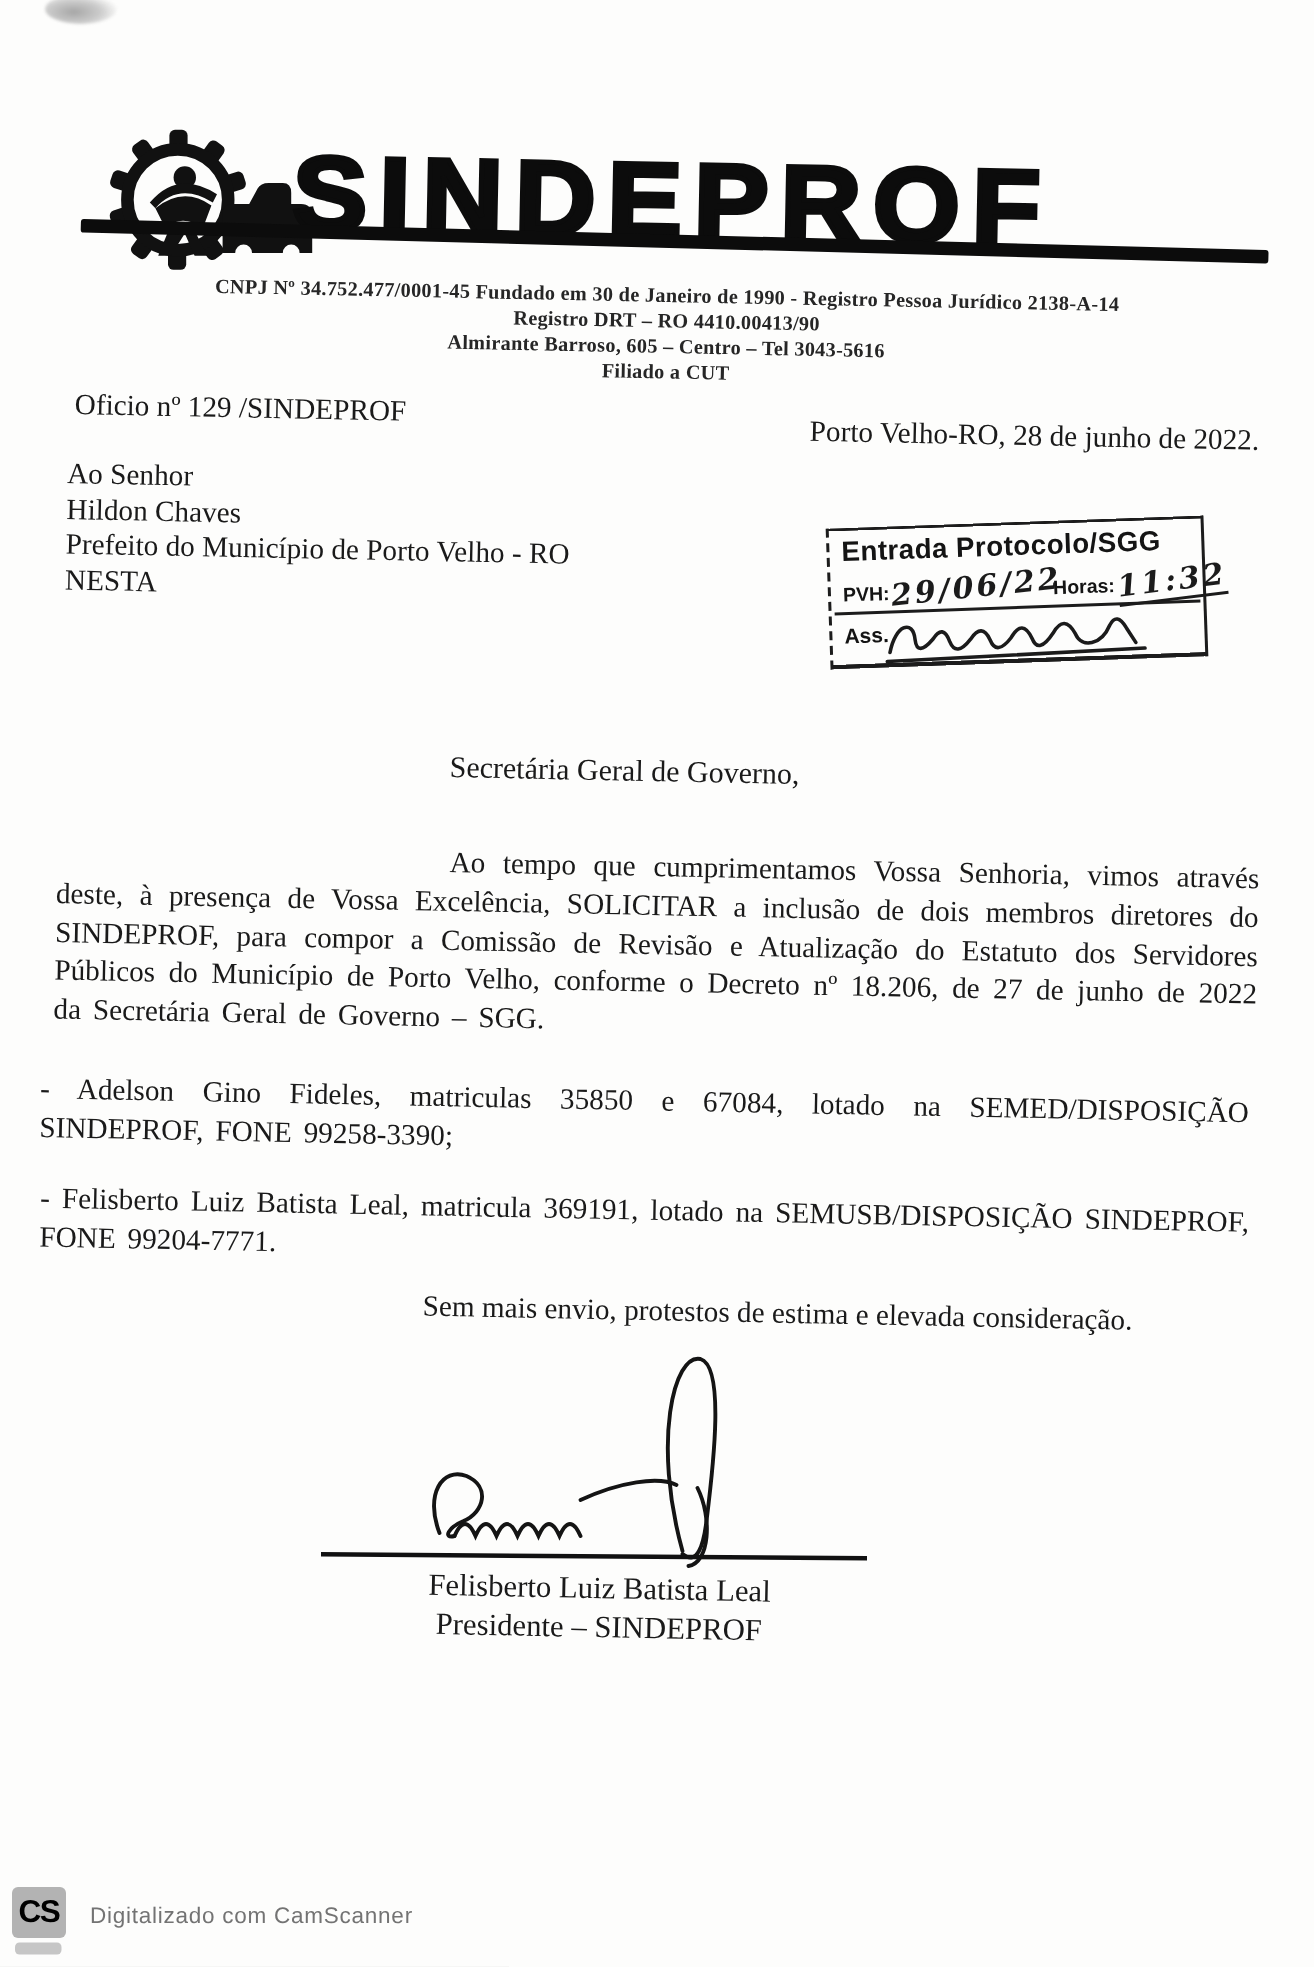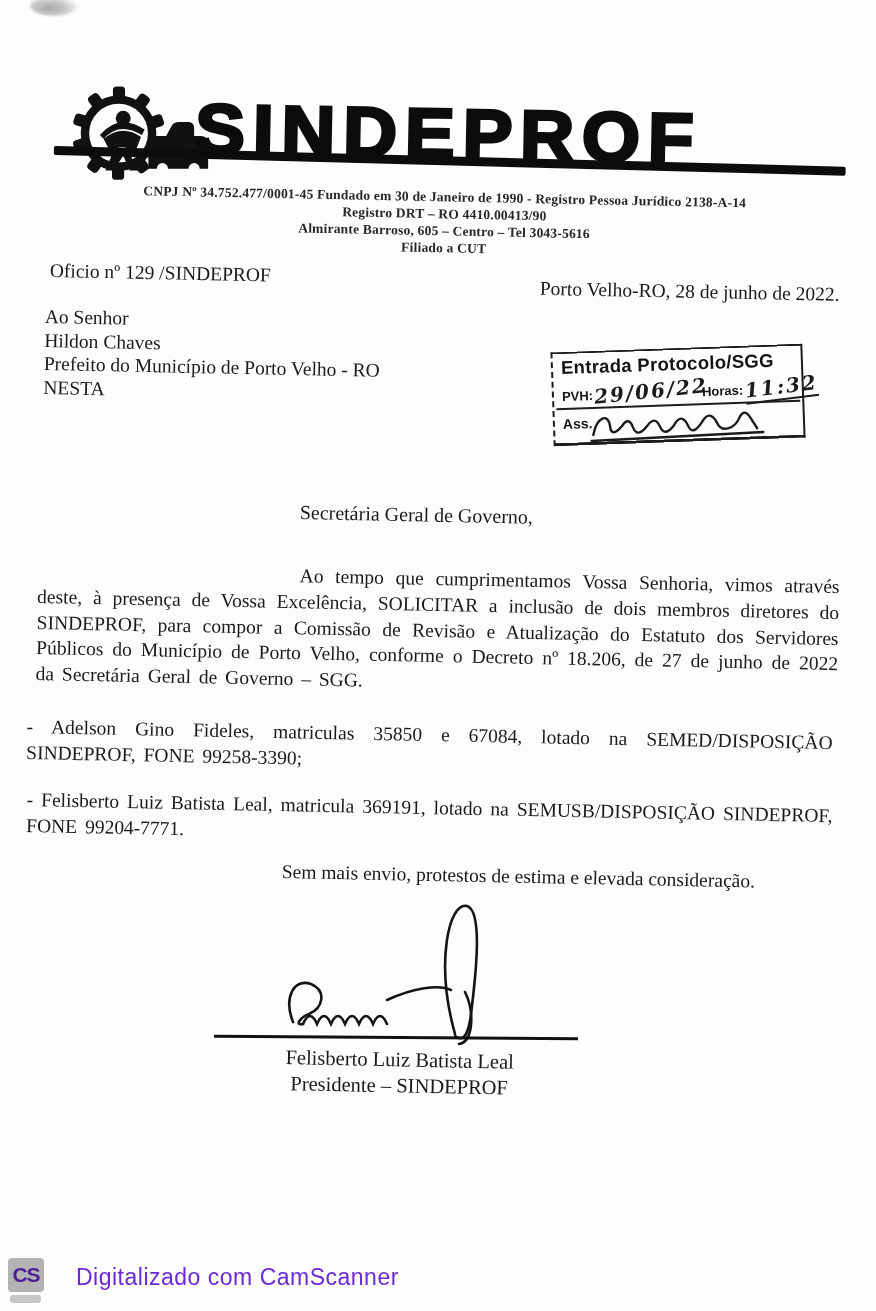--- a/index.html
+++ b/index.html
@@ -97,24 +97,24 @@
 
   
   .footer{
     position:absolute;left:8px;top:1258px;display:flex;align-items:center;
     font-family:"Liberation Sans",sans-serif;
   }
   .cs-badge{position:relative;width:38px;height:46px;}
   .cs-square{
     position:absolute;left:0;top:0;width:36px;height:34px;border-radius:4px;
     background:#b3b3b3;display:flex;align-items:center;justify-content:center;
-    color:#4c1d95;font-weight:bold;font-size:21px;letter-spacing:-1px;
+    color:#000000;font-weight:bold;font-size:21px;letter-spacing:-1px;
   }
   .cs-tab{position:absolute;left:2px;top:37px;width:31px;height:8px;border-radius:3px;background:#c6c6c6;}
-  .footer-text{margin-left:30px;font-size:23px;color:#6d28d9;letter-spacing:.5px;padding-bottom:8px;}
+  .footer-text{margin-left:14px;font-size:15px;color:#737373;letter-spacing:.5px;padding-bottom:8px;}
 </style>
 </head>
 <body>
 
 <div class="page">
 
   <div class="smudge"></div>
 
   <div class="logo">
     <svg width="140" height="104" viewBox="0 0 150 110">

